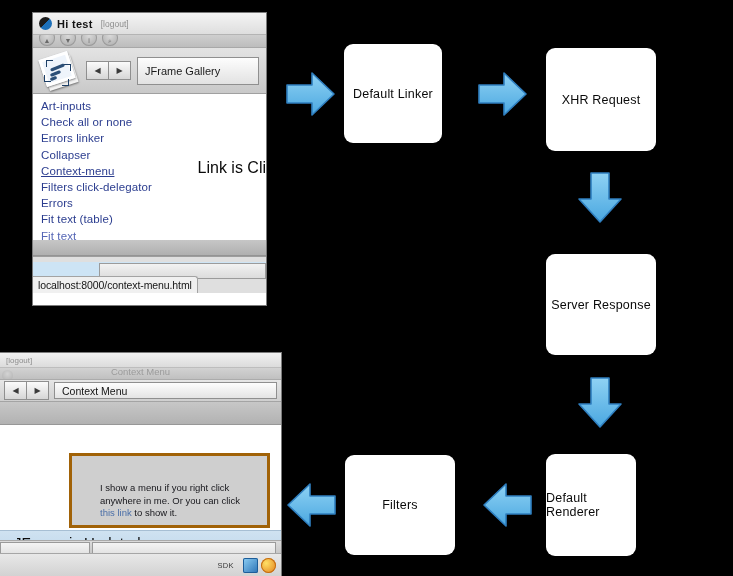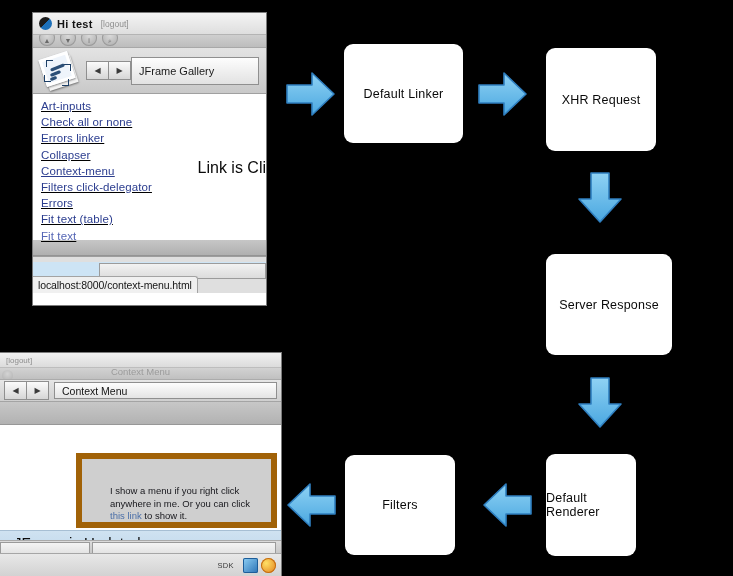--- a/index.html
+++ b/index.html
@@ -50,27 +50,27 @@
   .photo-icon .p2{left:2px;top:2px;transform:rotate(-18deg);
       background:#eef4fb;border:3px solid #fff;box-sizing:border-box;}
   .photo-icon .pcorner{position:absolute;width:6px;height:6px;border:1.5px solid #1d3f66;}
   .photo-icon .pstroke{position:absolute;background:#2b4f77;border-radius:2px;}
 
   .navbtns{display:flex;align-items:stretch;height:19px;flex:0 0 auto;}
   .navbtn{width:21px;background:linear-gradient(#fbfbfb,#d6d6d6);
       border:1px solid #8f8f8f;display:flex;align-items:center;justify-content:center;
       font-size:8px;color:#3a3a3a;}
   .navbtn+.navbtn{border-left:none;}
-  .crumb{height:28px;flex:1 1 auto;
+  .crumb{height:28px;flex:1 1 auto;margin-left:6px;
       background:linear-gradient(#fdfdfd,#e2e2e2);
       border:1px solid #8f8f8f;display:flex;align-items:center;
       padding-left:7px;box-sizing:border-box;font-size:11px;color:#1a1a1a;text-align:right;}
 
   .w1-content{position:relative;background:#fff;height:145px;padding:4px 0 0 8px;
-      box-sizing:border-box;text-decoration:underline;}
+      box-sizing:border-box;}
   .linklist{list-style:none;margin:0;padding:0;}
   .linklist li{font-size:11.5px;color:#2b3d8f;line-height:16.2px;
       letter-spacing:.1px;white-space:nowrap;}
   .linklist li.active{text-decoration:underline;}
   .linklist li.faded{color:#5566b5;}
   .bigtext{position:absolute;right:-16px;top:65px;font-size:16px;color:#0a0a0a;
       font-weight:500;white-space:nowrap;}
 
   .w1-splitter{height:15px;background:linear-gradient(#c6c6c6,#b0b0b0);
       border-top:1px solid #fff;border-bottom:1px solid #949494;}
@@ -100,22 +100,22 @@
   .w2-navbar{height:22px;background:linear-gradient(#e6e6e6,#cfcfcf);
       border-bottom:1px solid #a4a4a4;display:flex;align-items:center;
       padding:0 4px;box-sizing:border-box;}
   .w2-crumb{height:17px;flex:1 1 auto;margin-left:5px;
       background:linear-gradient(#fdfdfd,#e4e4e4);border:1px solid #8f8f8f;
       display:flex;align-items:center;padding-left:7px;box-sizing:border-box;
       font-size:10.5px;color:#141414;}
   .w2-toolbar2{height:22px;background:linear-gradient(#c7c7c7,#b2b2b2);
       border-bottom:1px solid #979797;}
   .w2-page{position:relative;height:133px;background:#fff;}
-  .ctxbox{position:absolute;left:76px;top:28px;width:201px;height:75px;
-      background:#cfcfcf;border:6px solid #a16207;box-sizing:border-box;}
+  .ctxbox{position:absolute;left:69px;top:28px;width:201px;height:75px;
+      background:#cfcfcf;border:3px solid #a16207;box-sizing:border-box;}
   .ctxtext{position:absolute;left:28px;top:26px;width:150px;
       font-size:9.5px;line-height:12.6px;color:#17171c;}
   .ctxtext a{color:#4b6fa8;text-decoration:none;}
   .jframe-banner{position:absolute;left:0;bottom:23px;width:100%;height:22px;
       background:linear-gradient(#cfe2f1,#c2d9ec);border-top:1px solid #a7bfd4;
       display:flex;align-items:center;}
   .jframe-banner span{font-size:15px;color:#0c0c0c;padding-left:14px;}
   .w2-statusbar{position:absolute;left:0;bottom:0;width:100%;height:23px;
       background:linear-gradient(#e8e8e8,#d2d2d2);border-top:1px solid #a6a6a6;
       display:flex;align-items:center;justify-content:flex-end;padding-right:5px;
@@ -142,41 +142,41 @@
       <defs>
           <linearGradient id="gr" x1="0" y1="0" x2="0" y2="1">
         <stop offset="0" stop-color="#8fd2f4"></stop>
             <stop offset="1" stop-color="#4aa7e0"></stop>
       </linearGradient>
         </defs>
       <path d="M1,14 L26,14 L26,2 L48,23 L26,44 L26,32 L1,32 Z" fill="url(#gr)" stroke="#2f7fc0" stroke-width="1.6" stroke-linejoin="round"></path>
     </svg>
   </div>
 
-  <div class="fc-box" style="left:344px;top:44px;width:119px;height:99px;">
+  <div class="fc-box" style="left:344px;top:44px;width:98px;height:99px;">
     <span>Default Linker</span>
   </div>
 
   <div class="arrow" style="left:478px;top:71px;width:50px;height:46px;">
     <svg width="50" height="46" viewBox="0 0 50 46">
       <path d="M1,14 L26,14 L26,2 L48,23 L26,44 L26,32 L1,32 Z" fill="url(#gr)" stroke="#2f7fc0" stroke-width="1.6" stroke-linejoin="round"></path>
     </svg>
   </div>
 
   <div class="fc-box" style="left:546px;top:48px;width:110px;height:103px;">
     <span>XHR Request</span>
   </div>
 
   <div class="arrow" style="left:577px;top:172px;width:46px;height:52px;">
     <svg width="46" height="52" viewBox="0 0 46 52">
       <path d="M14,1 L32,1 L32,27 L44,27 L23,50 L2,27 L14,27 Z" fill="url(#gr)" stroke="#2f7fc0" stroke-width="1.6" stroke-linejoin="round"></path>
     </svg>
   </div>
 
-  <div class="fc-box" style="left:546px;top:254px;width:126px;height:101px;justify-content:center;">
+  <div class="fc-box" style="left:546px;top:254px;width:110px;height:101px;justify-content:center;">
     <span>Server Response</span>
   </div>
 
   <div class="arrow" style="left:577px;top:377px;width:46px;height:52px;">
     <svg width="46" height="52" viewBox="0 0 46 52">
       <path d="M14,1 L32,1 L32,27 L44,27 L23,50 L2,27 L14,27 Z" fill="url(#gr)" stroke="#2f7fc0" stroke-width="1.6" stroke-linejoin="round"></path>
     </svg>
   </div>
 
   <div class="fc-box" style="left:546px;top:454px;width:90px;height:102px;">

